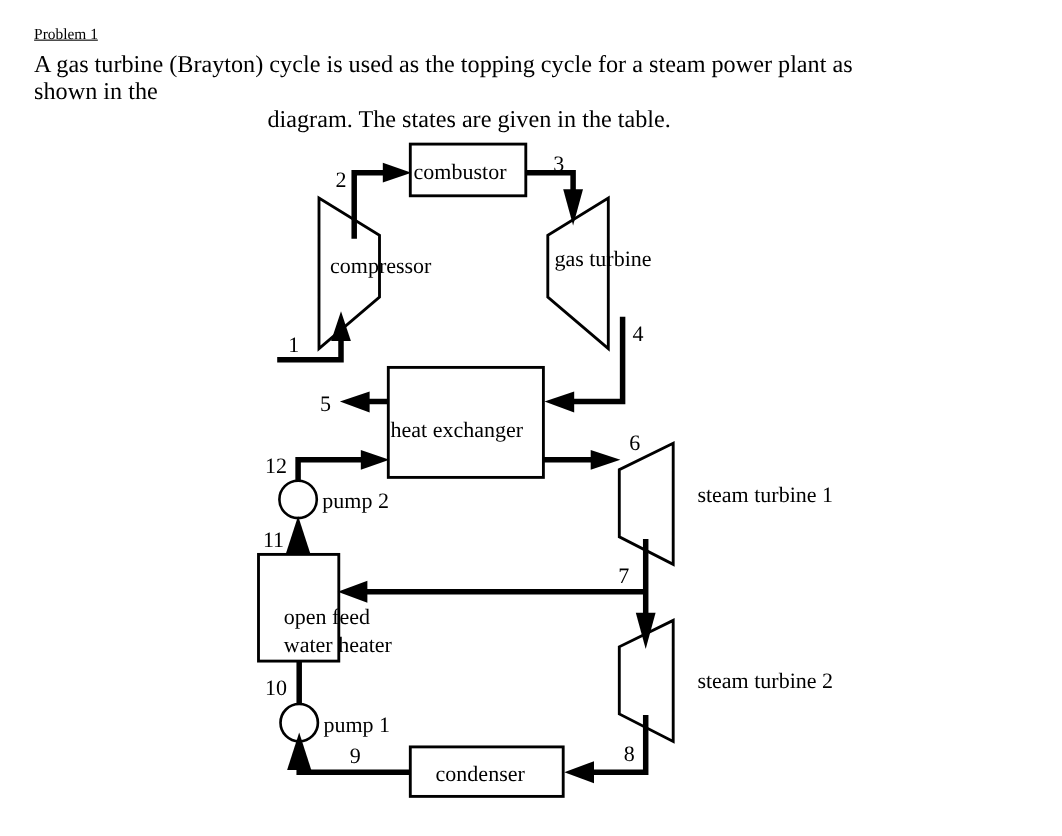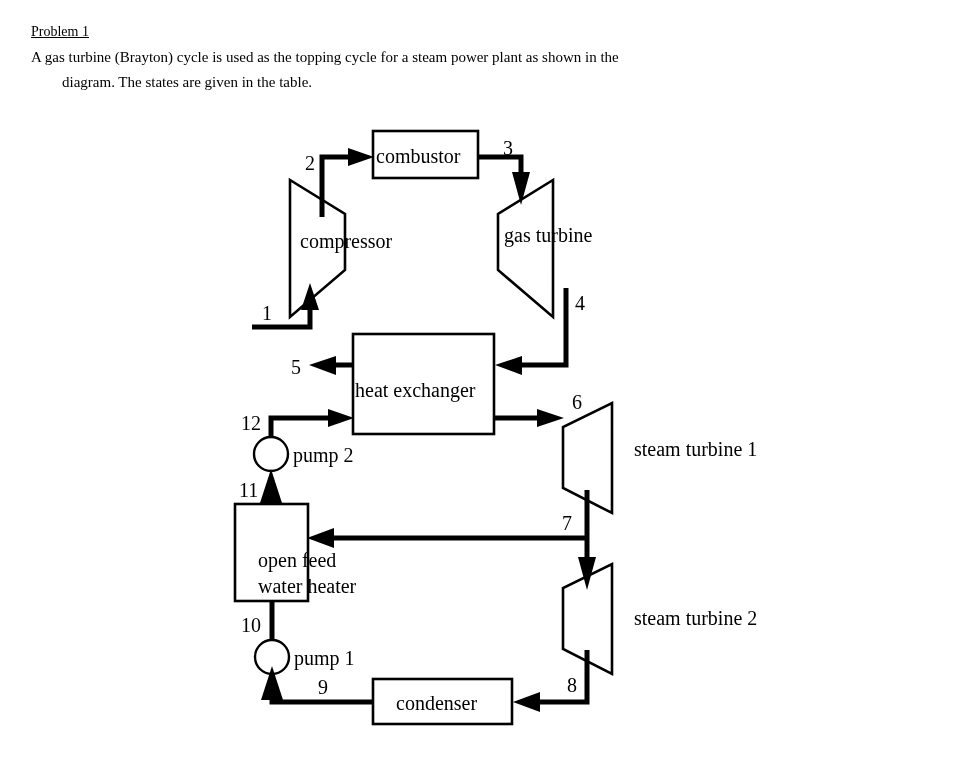--- a/index.html
+++ b/index.html
@@ -22,26 +22,27 @@
     font-size: 14px;
     line-height: 24px;
     text-decoration: underline;
     white-space: nowrap;
   }
   #problem-statement {
     position: absolute;
     left: 31px;
     top: 45px;
     width: 760px;
-    font-size: 15px;
+    font-size: 22px;
     line-height: 25px;
   }
   #problem-statement .line2 {
     display: block;
     padding-left: 31px;
+    text-align: center;
   }
   #diagram-wrap {
     position: absolute;
     left: 0;
     top: 0;
     width: 965px;
     height: 760px;
   }
   svg { display: block; }
   .dg-label {

